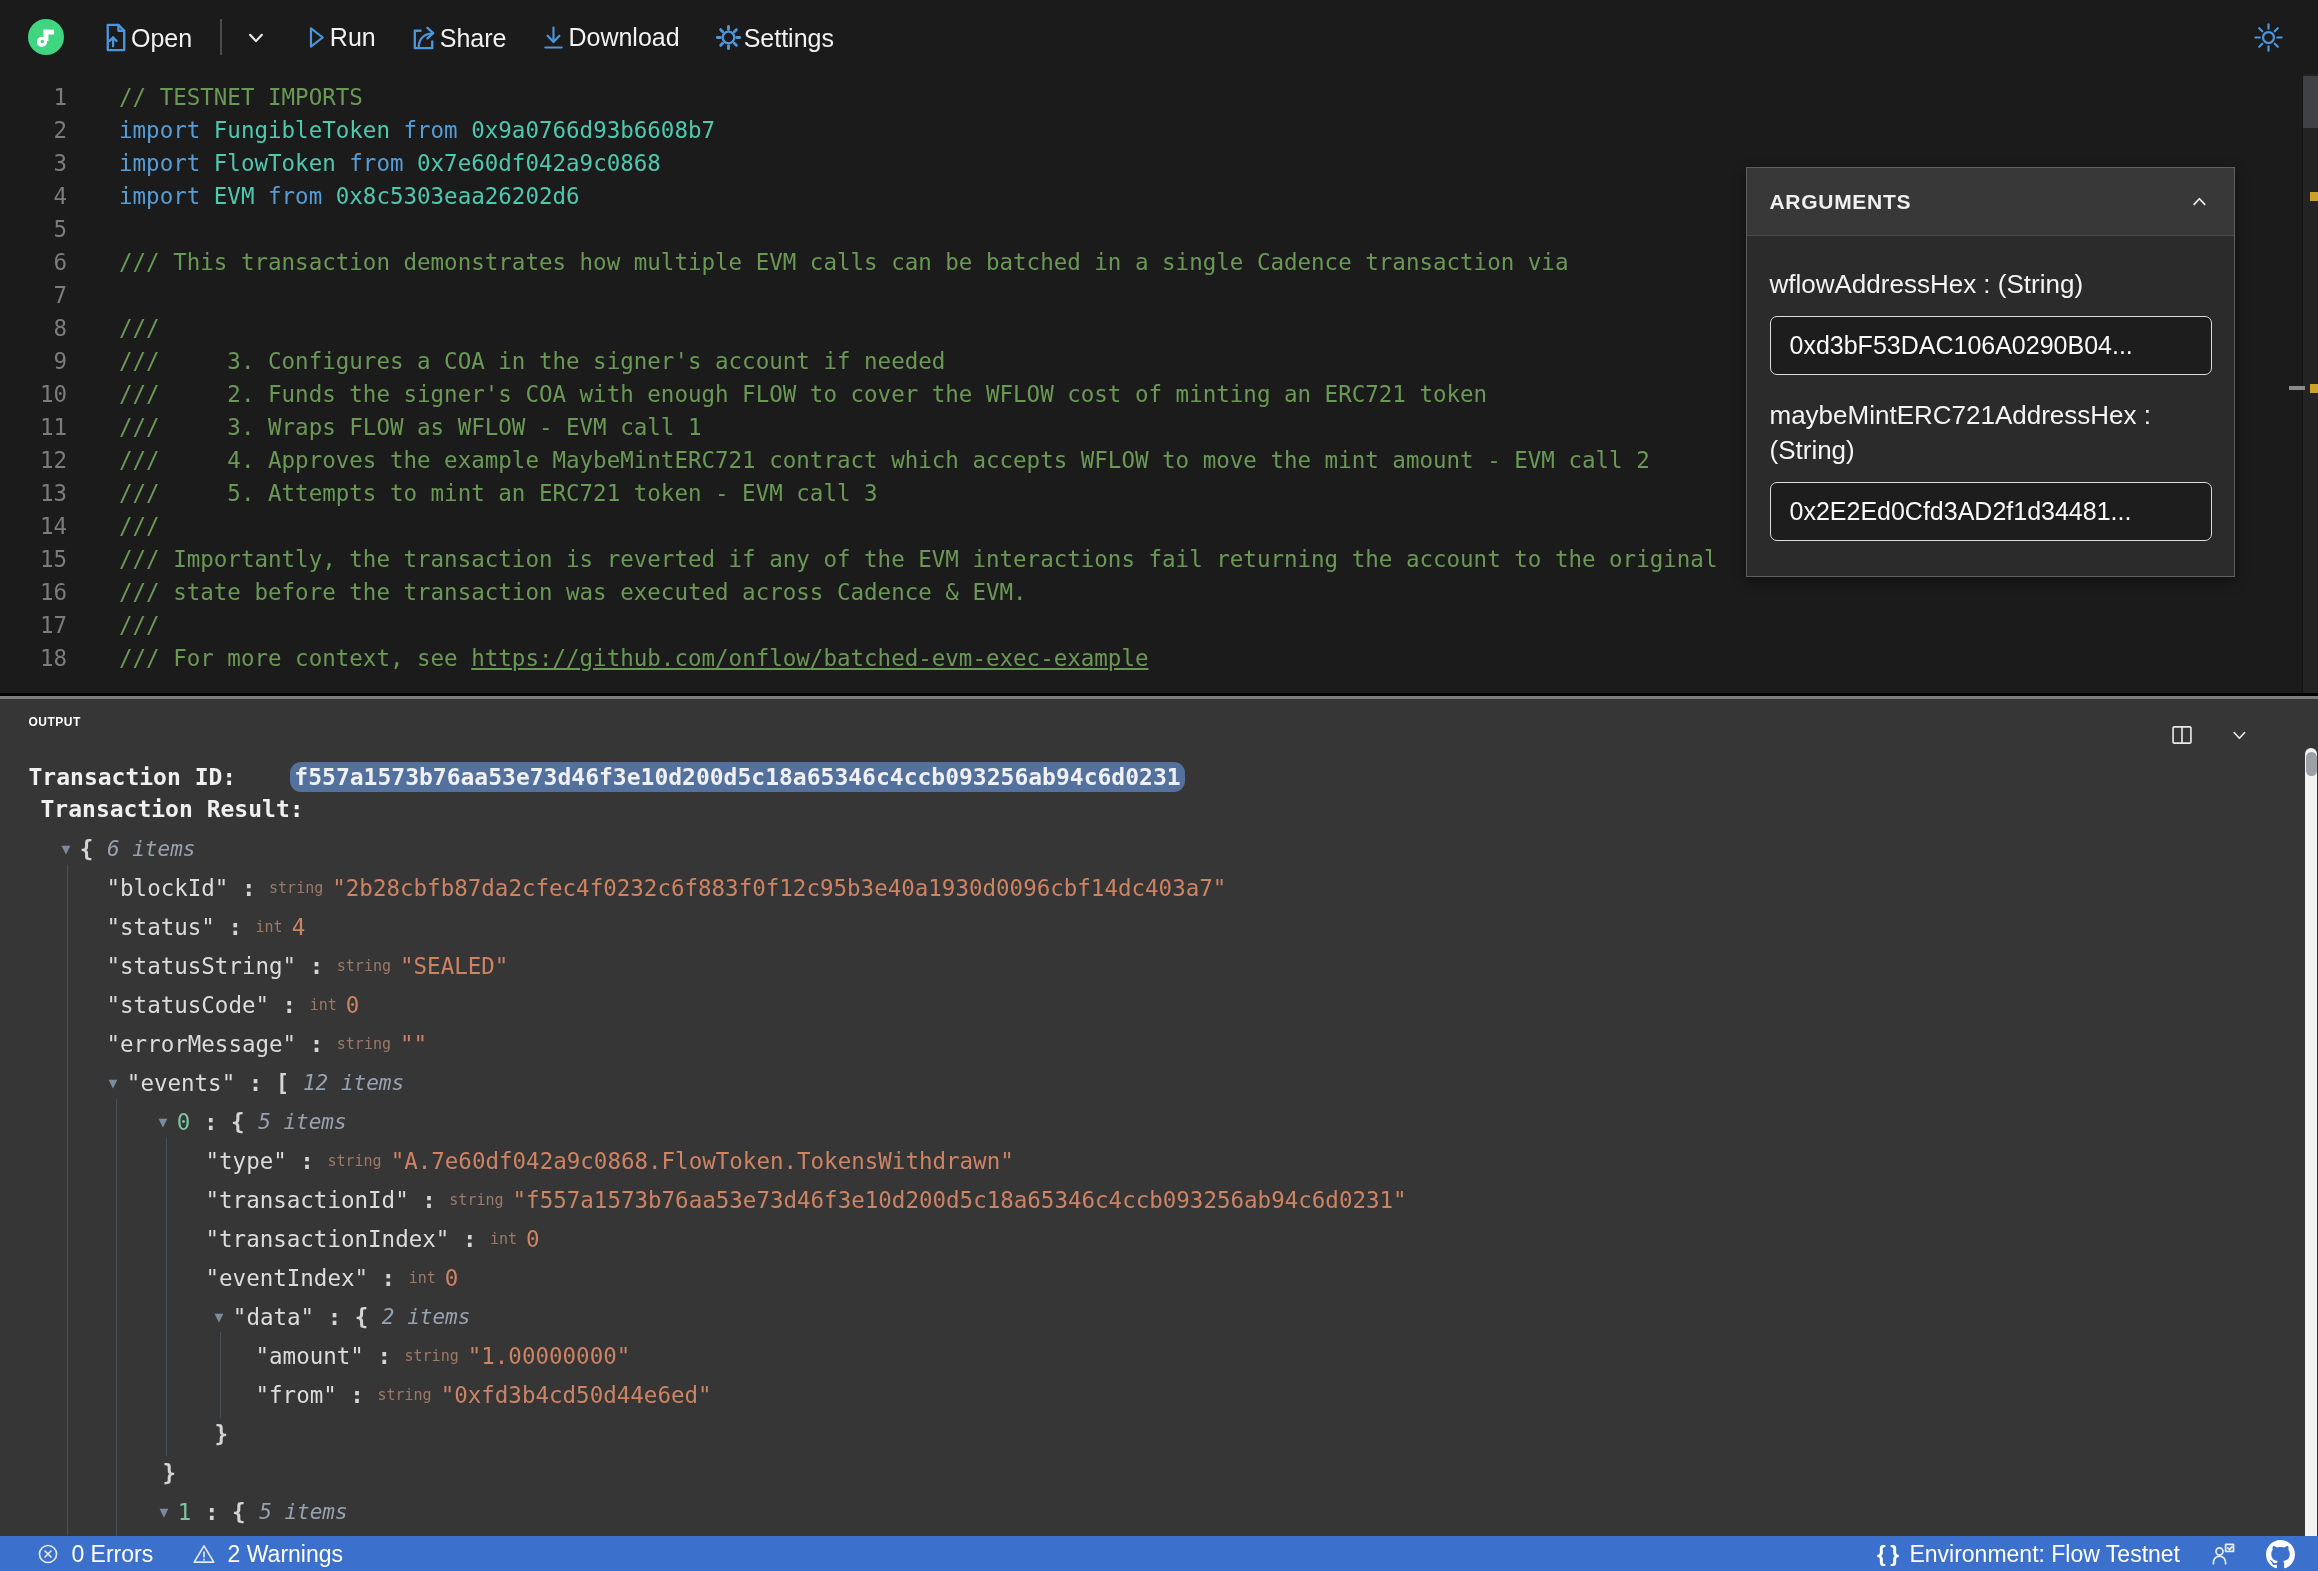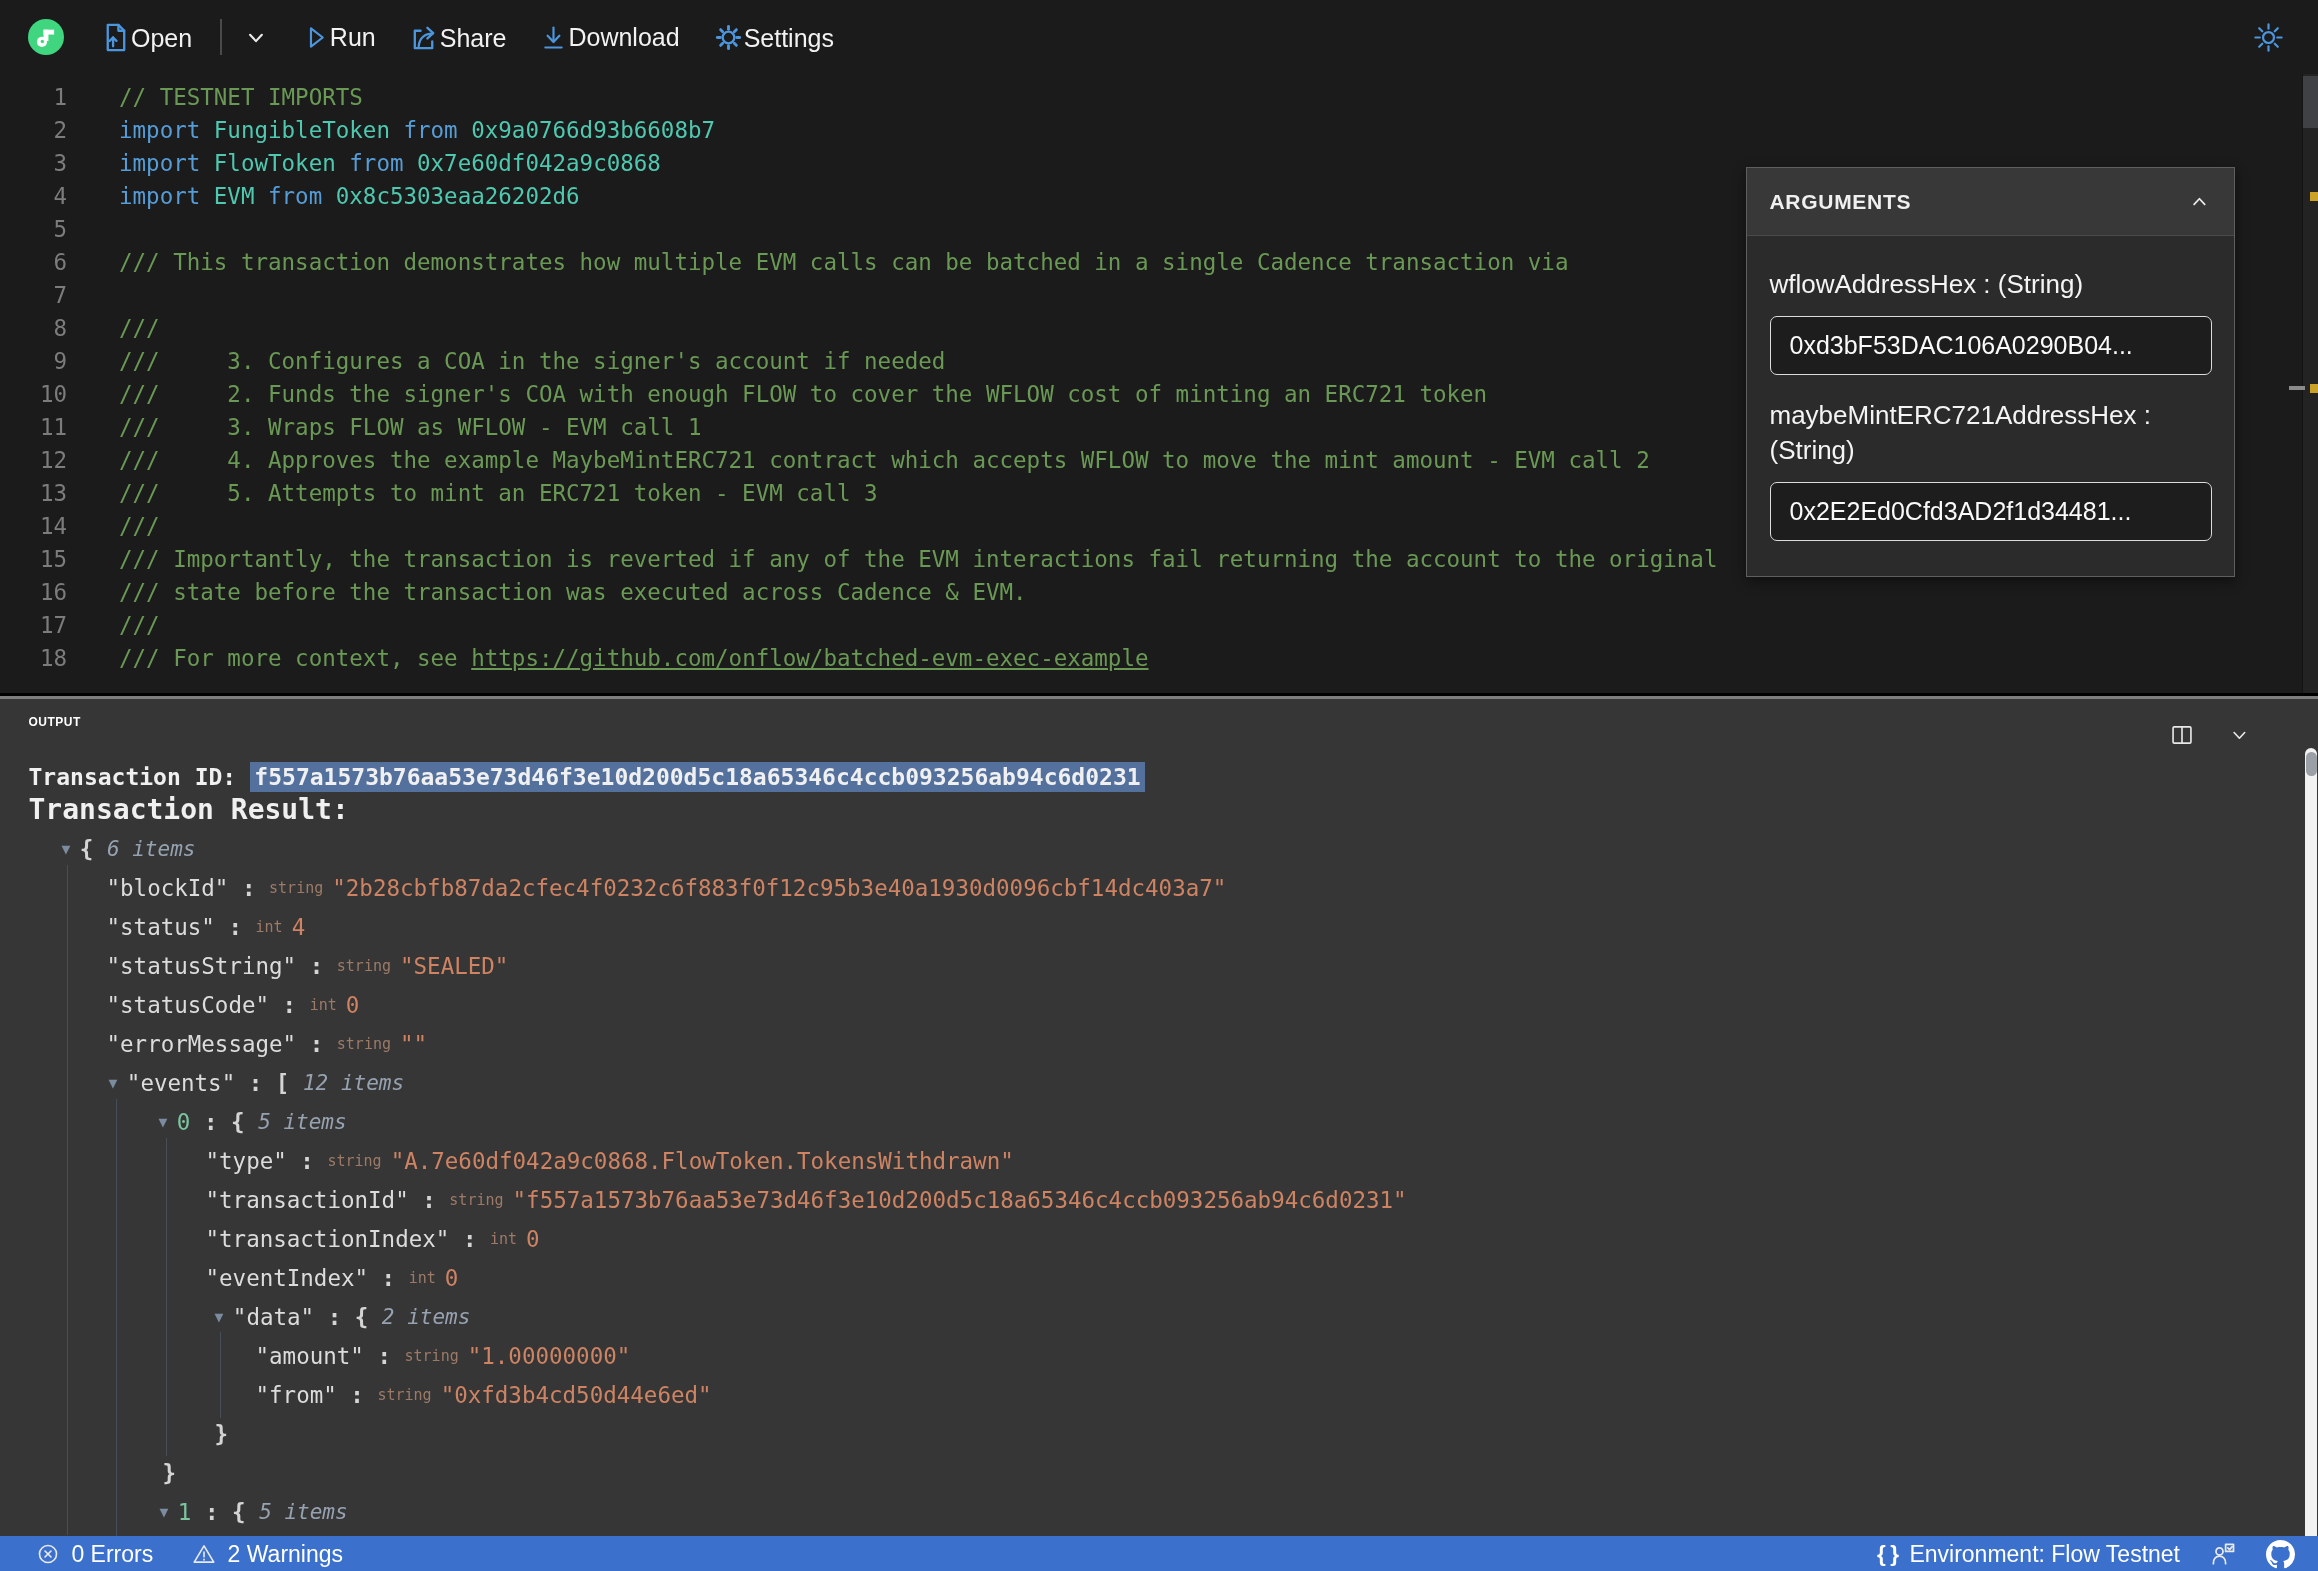--- a/index.html
+++ b/index.html
@@ -40,22 +40,22 @@
              display:flex;align-items:center;padding-left:19px;font-size:25px;color:#fafafa;
              white-space:nowrap;overflow:hidden;}
 
   
   #div-black{position:absolute;top:693px;left:0;right:0;height:2.6px;background:#000;}
   #div-gray{position:absolute;top:696px;left:0;right:0;height:3.5px;background:#7e7e7e;}
   #output{position:absolute;top:699px;left:0;right:0;bottom:36px;background:#363636;overflow:hidden;padding:15.6px 0 0 28.5px;}
   #out-title{font-size:12px;font-weight:bold;letter-spacing:0.5px;color:#fff;height:24px;}
   #out-icons{position:absolute;top:22.5px;right:67px;display:flex;gap:31px;align-items:center;}
   #txline{margin-top:24px;font-family:"DejaVu Sans Mono",monospace;font-weight:bold;font-size:23px;height:29px;line-height:29px;}
-  #txresult{margin-top:3.5px;font-family:"DejaVu Sans Mono",monospace;font-weight:bold;font-size:28px;height:29px;line-height:29px;}
-  .sel{background:#54719d;padding:1.7px 4.3px 2.6px 4.3px;border-radius:0;font-weight:bold;}
+  #txresult{margin-top:3.5px;font-family:"DejaVu Sans Mono",monospace;font-weight:bold;font-size:23px;height:29px;line-height:29px;margin-left:12px;}
+  .sel{background:#54719d;padding:1.7px 4.3px 2.6px 4.3px;border-radius:11px;font-weight:bold;margin-left:40px;}
   #tree{position:relative;margin-top:5.2px;font-family:"DejaVu Sans Mono",monospace;font-size:22.5px;}
   .trow{height:39px;display:flex;align-items:center;white-space:pre;}
   .tri{color:#7b8ca0;font-size:14.7px;margin-right:9.5px;cursor:pointer;}
   .tg-br{color:#d4d4d4;font-weight:bold}
   .tg-it{color:#97a2b0;font-style:italic;font-size:21px}
   .tg-key{color:#dcdcdc}
   .tg-col{color:#d4d4d4;font-weight:bold}
   .tg-ty{color:#9c7a67;font-size:15px}
   .tg-s{color:#ce8363}
   .tg-ix{color:#7cc5a0}

